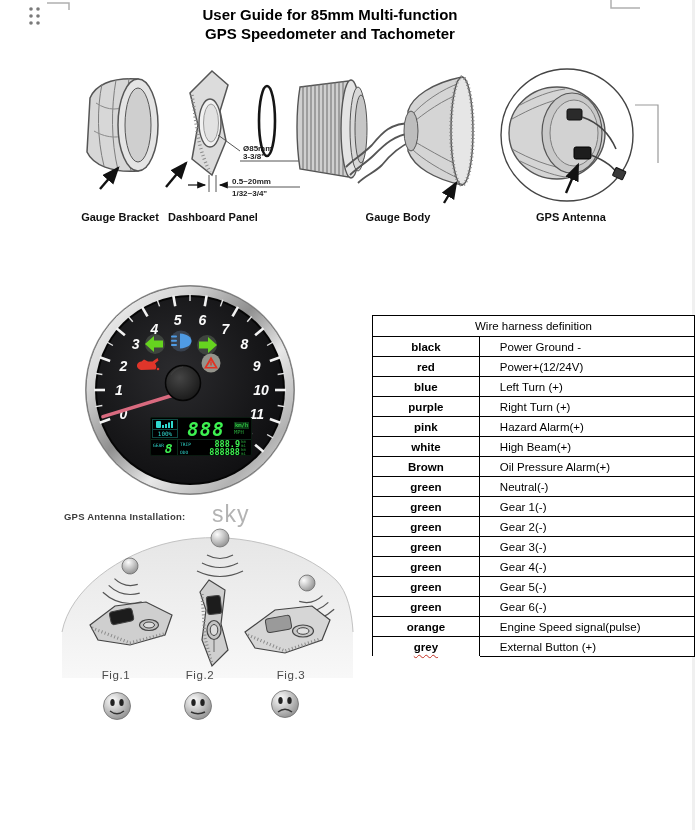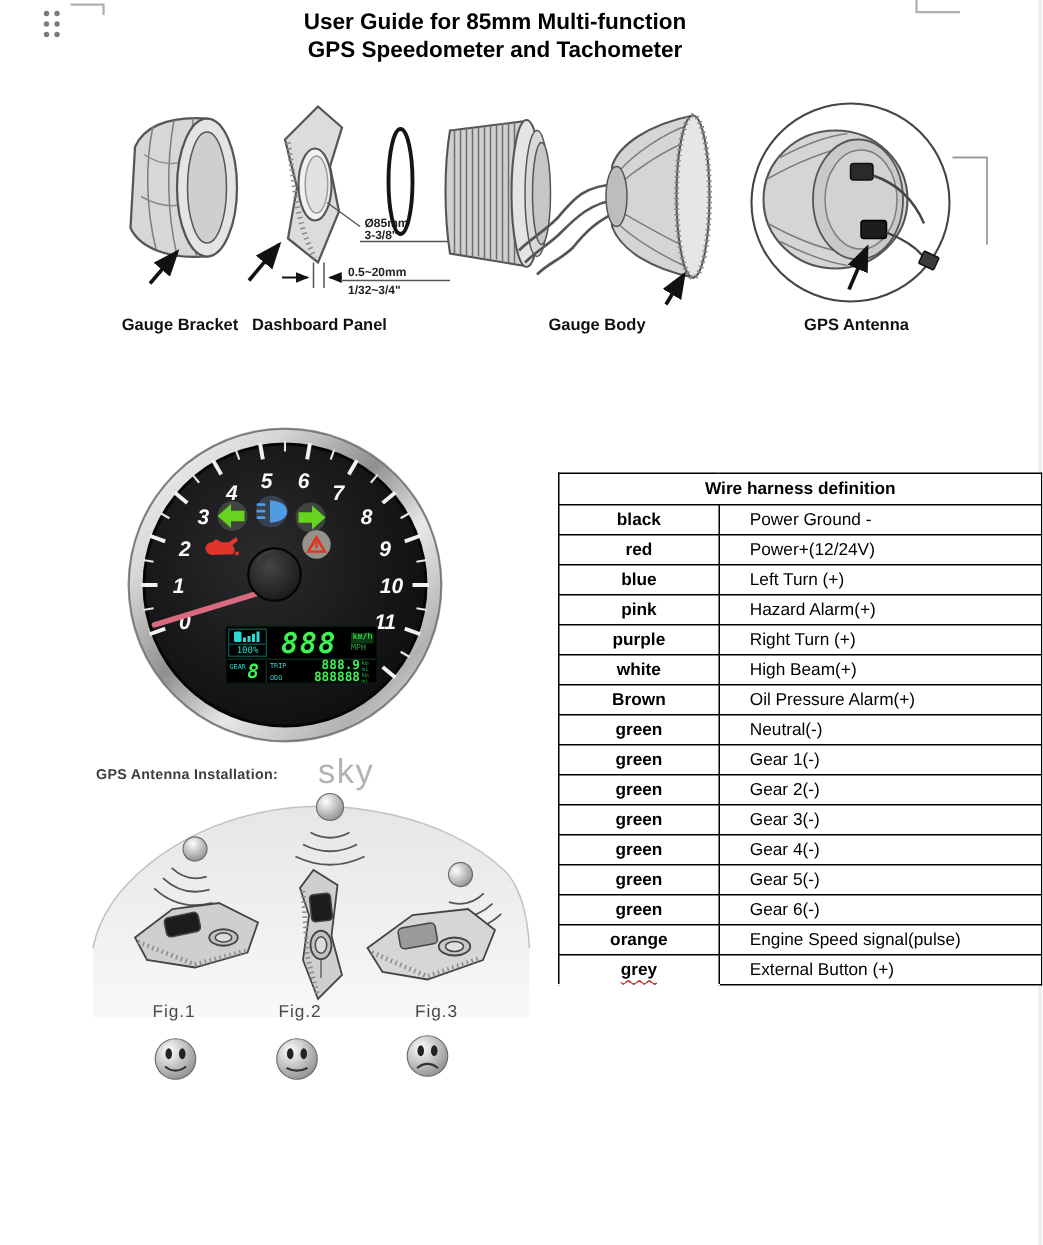--- a/index.html
+++ b/index.html
@@ -13,21 +13,21 @@
   .draghandle{left:27px;top:5px;}
   
   .corner{stroke:#b0b0b0;stroke-width:1.5;fill:none;}
   
   .plabel{top:211px;font-size:11px;font-weight:700;color:#111;white-space:nowrap;
           transform:translateX(-50%);}
   
   table.wire{position:absolute;left:372px;top:315px;border-collapse:collapse;
              font-size:11.5px;color:#000;background:#fff;}
   table.wire th,table.wire td{border:1px solid #000;}
-  table.wire th{font-weight:700;height:16px;padding:2px 4px;}
+  table.wire th{font-weight:400;height:16px;padding:2px 4px;}
   td.wcolor{font-weight:700;text-align:center;width:79px;height:15px;padding:2px 16px;}
   td.wfunc{width:190px;padding:2px 20px;}
   td.nobb{border-bottom:1px solid #fff !important;}
   .squiggle{text-decoration-line:underline;text-decoration-style:wavy;
             text-decoration-color:#c23023;text-decoration-thickness:1px;text-underline-offset:3px;}
   
   .gaugebox{left:75px;top:283px;width:230px;height:215px;}
   .dialnum{font-family:"Liberation Sans",sans-serif;font-style:italic;font-weight:700;
            font-size:14px;fill:#fafafa;}
   .lcd{position:absolute;left:75px;top:134px;width:102px;height:39px;background:#000;
@@ -356,26 +356,26 @@
         </tr>
     <tr>
           <td class="wcolor">red</td>
           <td class="wfunc">Power+(12/24V)</td>
         </tr>
     <tr>
           <td class="wcolor">blue</td>
           <td class="wfunc">Left Turn (+)</td>
         </tr>
     <tr>
+          <td class="wcolor">purple</td>
+          <td class="wfunc">Right Turn (+)</td>
+        </tr>
+    <tr>
           <td class="wcolor">pink</td>
           <td class="wfunc">Hazard Alarm(+)</td>
-        </tr>
-    <tr>
-          <td class="wcolor">purple</td>
-          <td class="wfunc">Right Turn (+)</td>
         </tr>
     <tr>
           <td class="wcolor">white</td>
           <td class="wfunc">High Beam(+)</td>
         </tr>
     <tr>
           <td class="wcolor">Brown</td>
           <td class="wfunc">Oil Pressure Alarm(+)</td>
         </tr>
     <tr>

